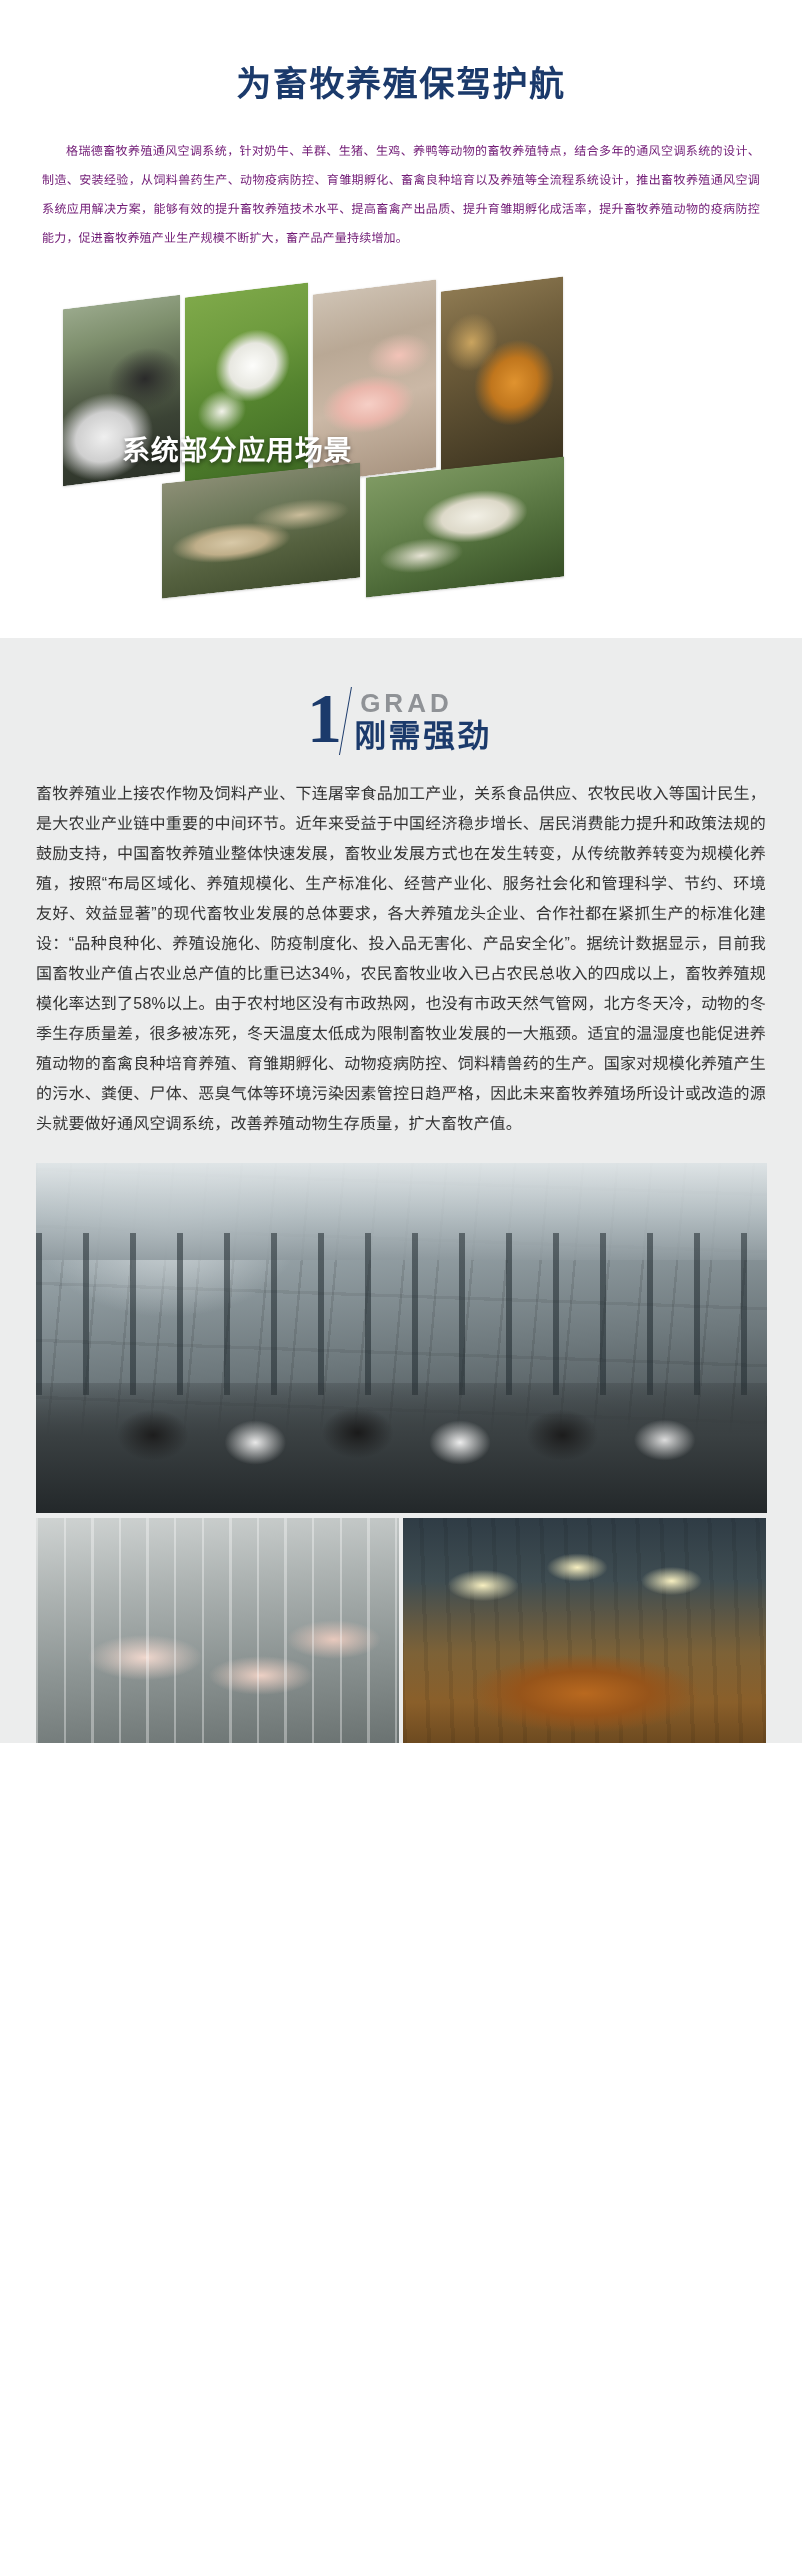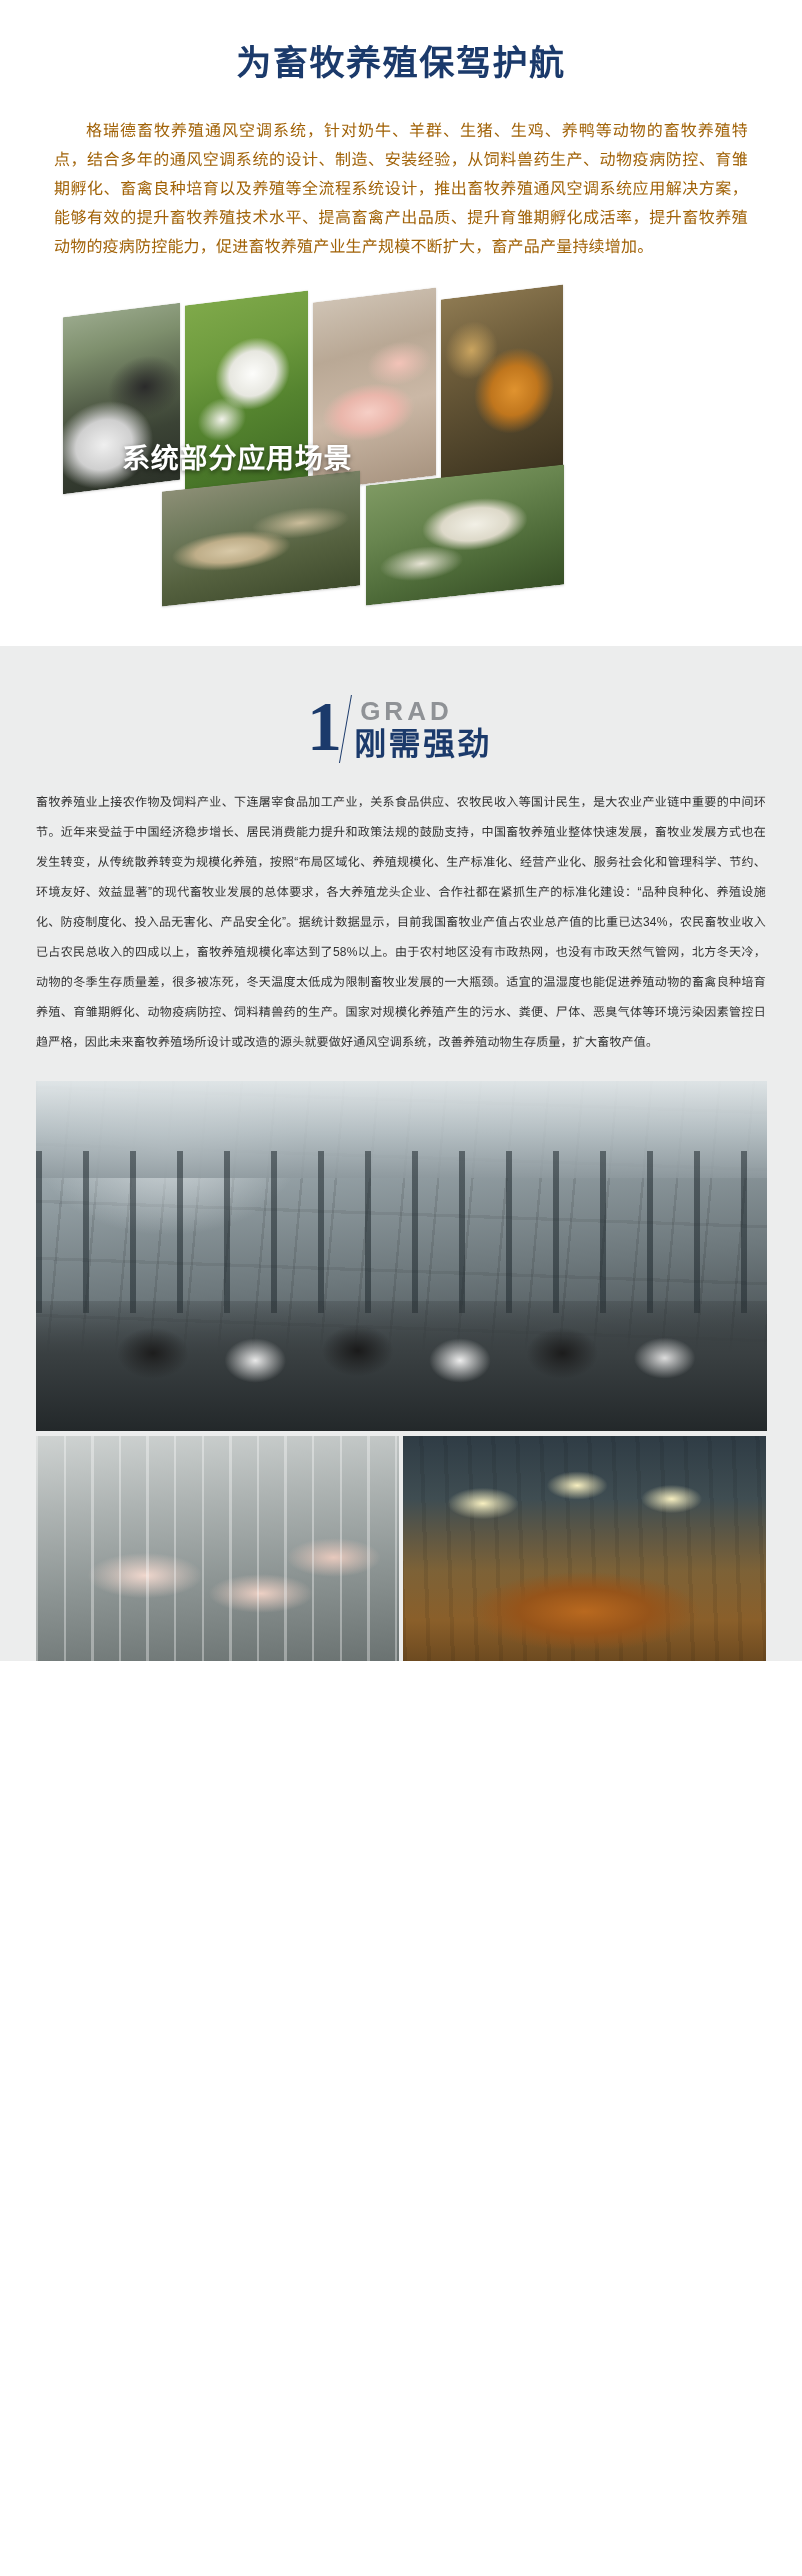--- a/index.html
+++ b/index.html
@@ -15,42 +15,42 @@
   .page {
     width: 802px;
     position: relative;
     overflow: hidden;
   }
 
   
   .section-top {
     width: 802px;
     background: #ffffff;
-    padding-top: 42px;
+    padding-top: 63px;
     box-sizing: border-box;
   }
   .main-title {
     text-align: center;
     font-size: 35px;
     font-weight: bold;
     color: #1b3a6b;
     letter-spacing: 1.6px;
     line-height: 1.2;
     margin: 0 0 32px 0;
   }
   .intro-wrap {
     padding: 0 42px 0 42px;
   }
   .intro-p {
-    font-size: 16px;
+    font-size: 12px;
     line-height: 29px;
-    color: #a16207;
+    color: #701a75;
     text-align: justify;
     text-indent: 2em;
-    margin: 12px;
+    margin: 0;
     letter-spacing: 0.2px;
   }
 
   
   .collage {
     position: relative;
     width: 802px;
     height: 324px;
     margin-top: 29px;
   }
@@ -158,21 +158,21 @@
     font-size: 32px;
     font-weight: bold;
     color: #1b3a6b;
     letter-spacing: 2.4px;
     line-height: 1.1;
   }
   .body-wrap {
     padding: 6.5px 36px 0 36px;
   }
   .body-p {
-    font-size: 12px;
+    font-size: 16px;
     line-height: 30px;
     color: #333333;
     text-align: justify;
     margin: 0;
     letter-spacing: 0.2px;
   }
 
   
   .photo-stack {
     padding: 24px 36px 0 36px;

